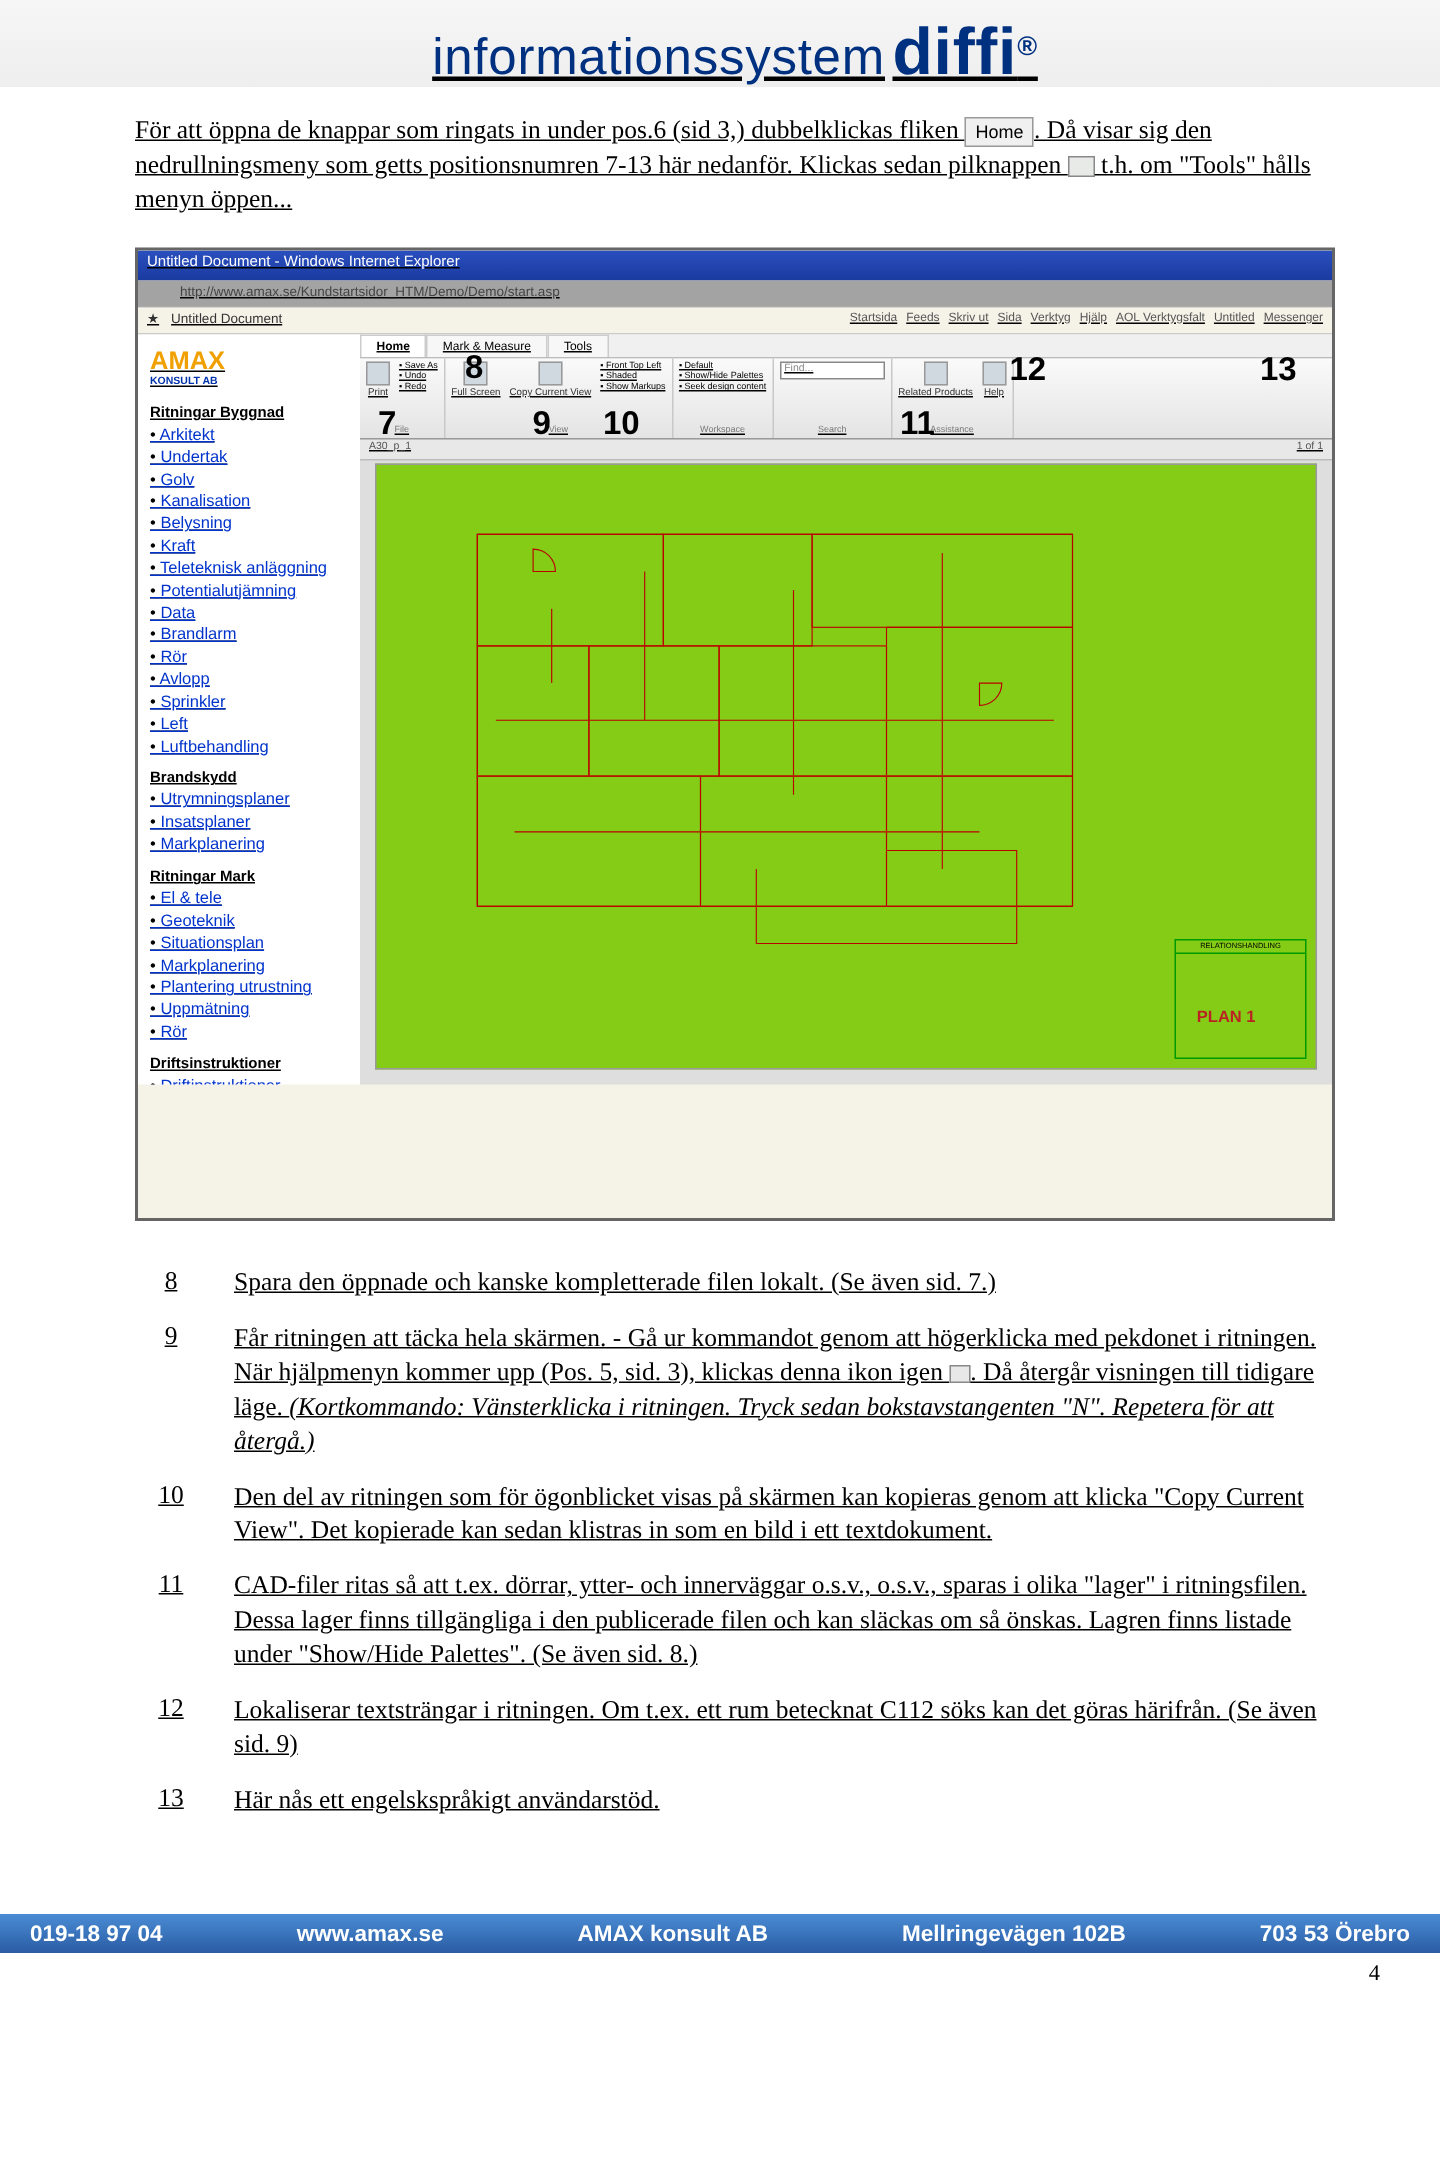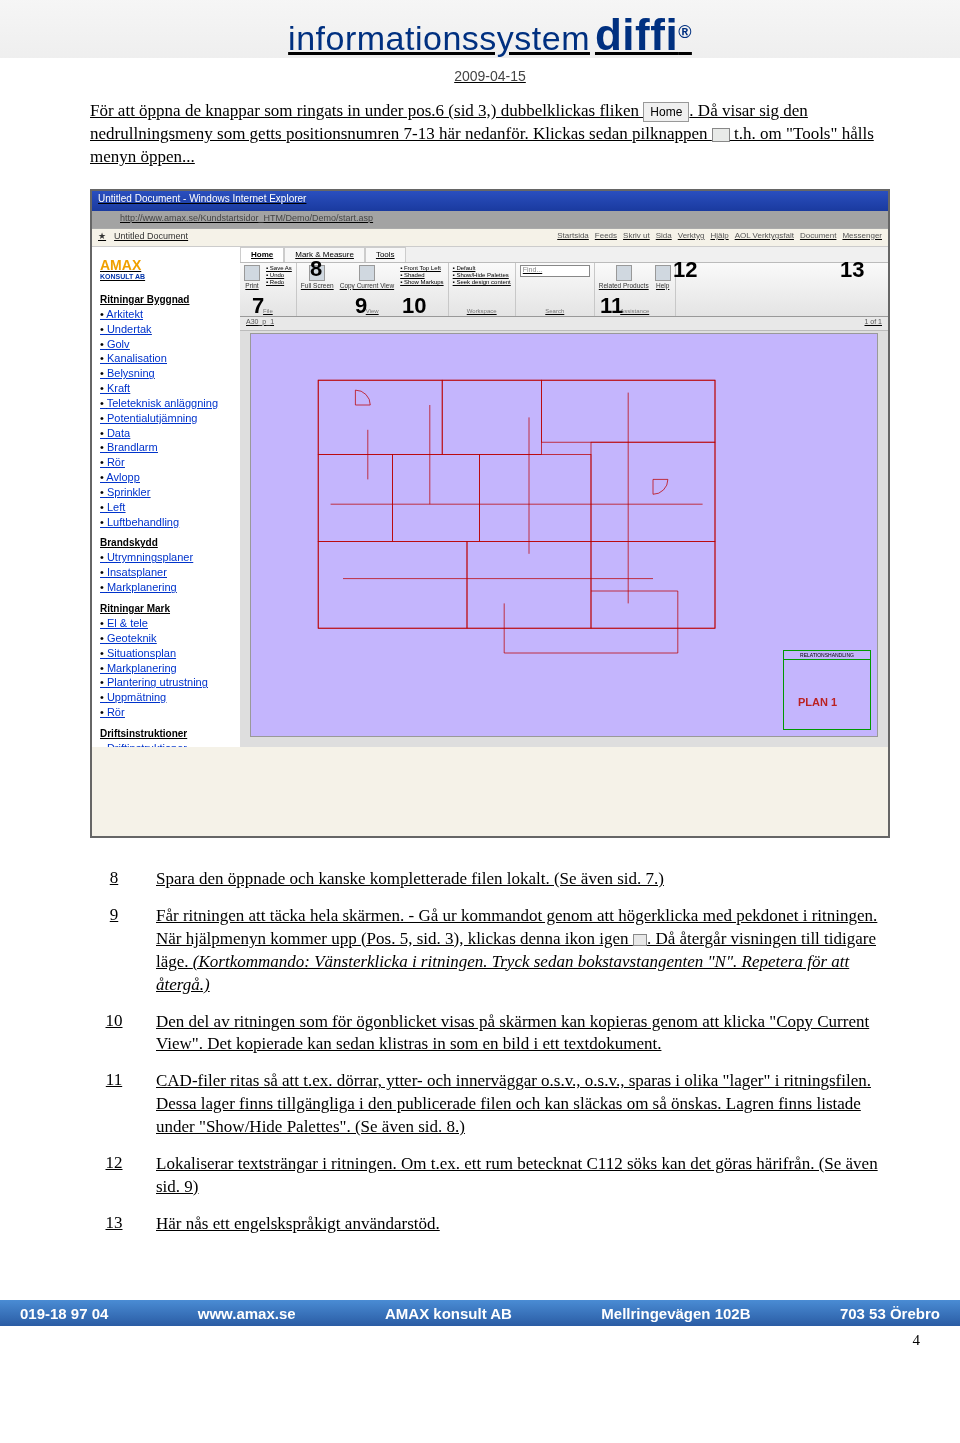--- a/index.html
+++ b/index.html
@@ -17,39 +17,39 @@
   .inline-icon { display: inline-block; width: 18px; height: 14px; border: 1px solid #888; background: #e8eae8; vertical-align: middle; }
   .screenshot { width: 100%; height: 649px; border: 2px solid #666; background: #f5f2e8; margin-top: 20px; position: relative; font-family: Tahoma, Arial, sans-serif; overflow: hidden; }
   .ss-titlebar { height: 20px; background: linear-gradient(#2a4fbf, #1a3a9f); color: #fff; font-size: 10px; padding: 2px 6px; }
   .ss-addrbar { height: 18px; background: #a3a3a3; border-bottom: 1px solid #aaa; font-size: 9px; padding: 2px 28px; color: #444; }
   .ss-favbar { height: 18px; background: #f5f2e8; border-bottom: 1px solid #ccc; font-size: 9px; padding: 2px 6px; color: #333; display: flex; justify-content: space-between; }
   .ss-favbar-left { display: flex; gap: 8px; }
   .ss-favbar-right { display: flex; gap: 6px; font-size: 8px; color: #555; }
   .ss-main { display: flex; height: 500px; }
   .ss-sidebar { width: 148px; background: #fff; border-right: 0px solid #999; padding: 5px 8px; overflow: hidden; }
   .ss-logo { width: 56px; height: 34px; background: #fff; font-size: 9px; color: #0033aa; font-weight: bold; display:flex; flex-direction:column; justify-content:center; }
-  .ss-logo-top { color:#f0a000; font-size:14px; font-weight:bold; }
+  .ss-logo-top { color:#f0a000; font-size:17px; font-weight:bold; }
   .ss-logo-bot { color:#0033aa; font-size:7px; }
   .ss-section-h { font-size: 10px; font-weight: bold; color: #000; margin-top: 8px; margin-bottom: 2px; }
   .ss-item { font-size: 11px; color: #0033cc; text-decoration: underline; margin-left: 6px; display: block; line-height: 1.35; }
   .ss-bullet::before { content: "• "; color: #000; text-decoration: none; margin-left: -6px; }
   .ss-viewer { flex: 1; background: #dedede; position: relative; }
   .ss-ribbon-tabs { height: 16px; background: #f0f0f0; border-bottom: 1px solid #bbb; font-size: 8px; display: flex; gap: 0; }
   .ss-tab { padding: 2px 10px; border: 1px solid #ccc; border-bottom: none; background: #f7f7f7; }
   .ss-tab.active { background: #fff; font-weight: bold; }
   .ss-ribbon { height: 54px; background: linear-gradient(#fafafa,#e4e4e4); border-bottom: 1px solid #999; display: flex; font-size: 7px; position: relative; }
   .ss-rgroup { border-right: 1px solid #c8c8c8; padding: 2px 4px; display: flex; flex-direction: column; justify-content: space-between; position: relative; }
   .ss-rg-label { font-size: 6px; color: #777; text-align: center; }
   .ss-rg-body { display: flex; gap: 6px; flex-wrap: wrap; }
   .ss-rbtn { display: flex; flex-direction: column; align-items: center; font-size: 6.5px; color: #333; }
   .ss-ricon { width: 16px; height: 16px; background: #d0d8e0; border: 1px solid #999; margin-bottom: 1px; }
   .ss-find { width: 70px; height: 12px; border: 1px solid #888; background: #fff; font-size: 7px; padding: 0 2px; color: #888; }
   .ss-num-overlay { position: absolute; font-size: 22px; font-weight: bold; color: #000; z-index: 20; font-family: Arial, sans-serif; }
   .ss-docbar { height: 14px; background: #e8e8e8; border-bottom: 1px solid #bbb; font-size: 7px; padding: 1px 6px; color: #555; display:flex; justify-content:space-between;}
-  .ss-canvas { position: absolute; top: 86px; left: 10px; right: 10px; bottom: 10px; background: #c4b5fd; border: 1px solid #999; }
+  .ss-canvas { position: absolute; top: 86px; left: 10px; right: 10px; bottom: 10px; background: #84cc16; border: 1px solid #999; }
   .ss-plan { position: absolute; top: 18px; left: 30px; right: 100px; bottom: 30px; }
   .ss-plan svg { width: 100%; height: 100%; }
   .ss-plan-label { position:absolute; bottom: 28px; right: 40px; font-size: 11px; color:#B22; font-weight:bold; }
   .ss-legend-box { position:absolute; right:6px; bottom:6px; width:88px; height:80px; border:1px solid #090; font-size:5px; }
   .list-block { margin-top: 30px; font-size: 17px; }
   .list-row { display: flex; gap: 18px; margin-bottom: 14px; }
   .list-num { width: 48px; flex-shrink: 0; }
   .list-txt { flex: 1; line-height: 1.35; }
   .list-txt em { font-style: italic; }
   .small-icon { display:inline-block; width:14px; height:12px; border:1px solid #888; background:#e8e8e8; vertical-align:middle;}
@@ -59,21 +59,20 @@
 </style>
 </head>
 <body>
 
 <div class="page">
   <div class="header-bg"></div>
   <div class="header">
     <div class="title">
       <span class="title-light">informationssystem</span><span class="title-heavy">diffi</span><span class="reg">®</span>
     </div>
-    <div class="date">2009-04-15</div>
   </div>
 
   <p class="body-text">
     <span>För att öppna de knappar som ringats in under pos.6 (sid 3,) dubbelklickas fliken </span><span class="inline-btn">Home</span><span>. Då visar sig den nedrullningsmeny som getts positionsnumren 7-13 här nedanför. Klickas sedan pilknappen </span><span class="inline-icon"></span><span> t.h. om "Tools" hålls menyn öppen...</span>
   </p>
 
   <div class="screenshot">
     <div class="ss-titlebar">Untitled Document - Windows Internet Explorer</div>
     <div class="ss-addrbar">http://www.amax.se/Kundstartsidor_HTM/Demo/Demo/start.asp</div>
     <div class="ss-favbar">
@@ -82,21 +81,21 @@
         <span>Untitled Document</span>
       </div>
       <div class="ss-favbar-right">
         <span>Startsida</span>
         <span>Feeds</span>
         <span>Skriv ut</span>
         <span>Sida</span>
         <span>Verktyg</span>
         <span>Hjälp</span>
         <span>AOL Verktygsfalt</span>
-        <span>Document</span>
+        <span>Untitled</span>
         <span>Messenger</span>
       </div>
     </div>
     <div class="ss-main">
       <div class="ss-sidebar">
         <div class="ss-logo">
           <span class="ss-logo-top">AMAX</span>
           <span class="ss-logo-bot">KONSULT AB</span>
         </div>
         <div id="sidebar-mount">

